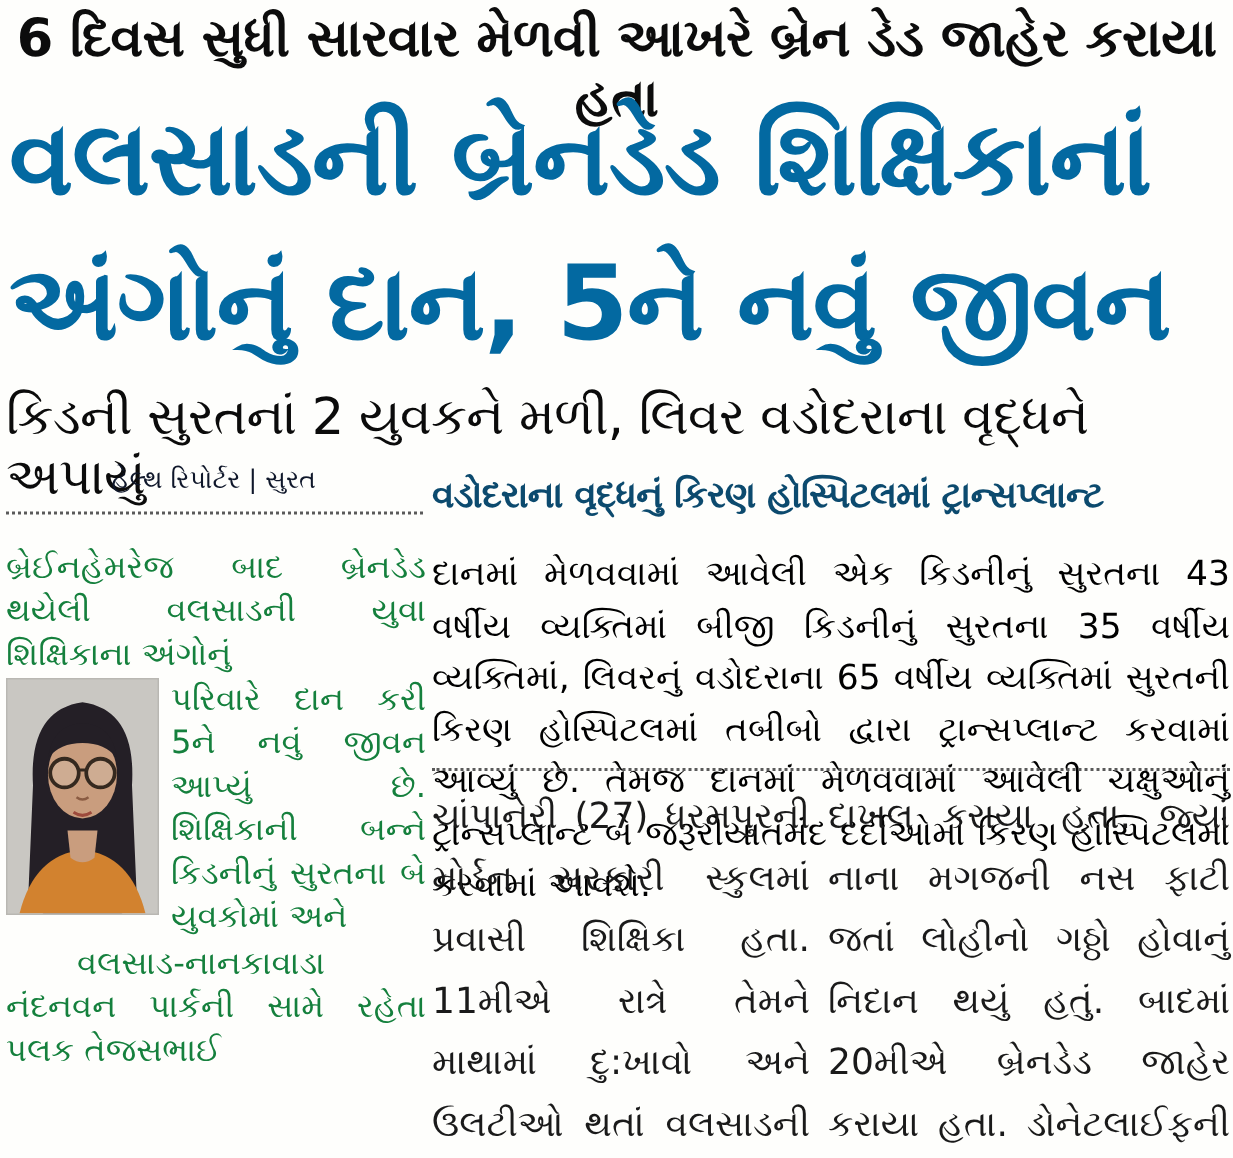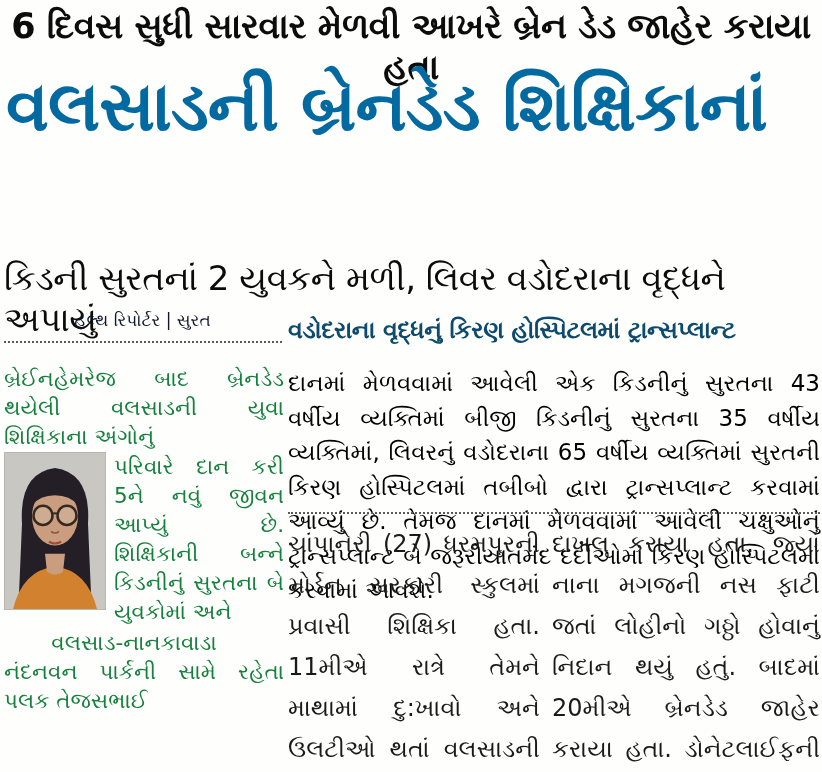--- a/index.html
+++ b/index.html
@@ -78,20 +78,21 @@
 </style>
 </head>
 <body>
 
 <div class="page">
 
   <div class="kicker">6 દિવસ સુધી સારવાર મેળવી આખરે બ્રેન ડેડ જાહેર કરાયા હતા</div>
 
   <div class="headline">
     <div>વલસાડની બ્રેનડેડ શિક્ષિકાનાં</div>
+    <div>અંગોનું દાન, 5ને નવું જીવન</div>
   </div>
 
   <div class="subheadline">કિડની સુરતનાં 2 યુવકને મળી, લિવર વડોદરાના વૃદ્ધને અપાયું</div>
 
   <div class="byline">હેલ્થ રિપોર્ટર | સુરત</div>
   <hr id="rule-left" class="rule-dotted">
 
   <div class="left-col">
     <div>બ્રેઈનહેમરેજ બાદ બ્રેનડેડ થયેલી વલસાડની યુવા શિક્ષિકાના અંગોનું</div>
     <div class="photo-row">

